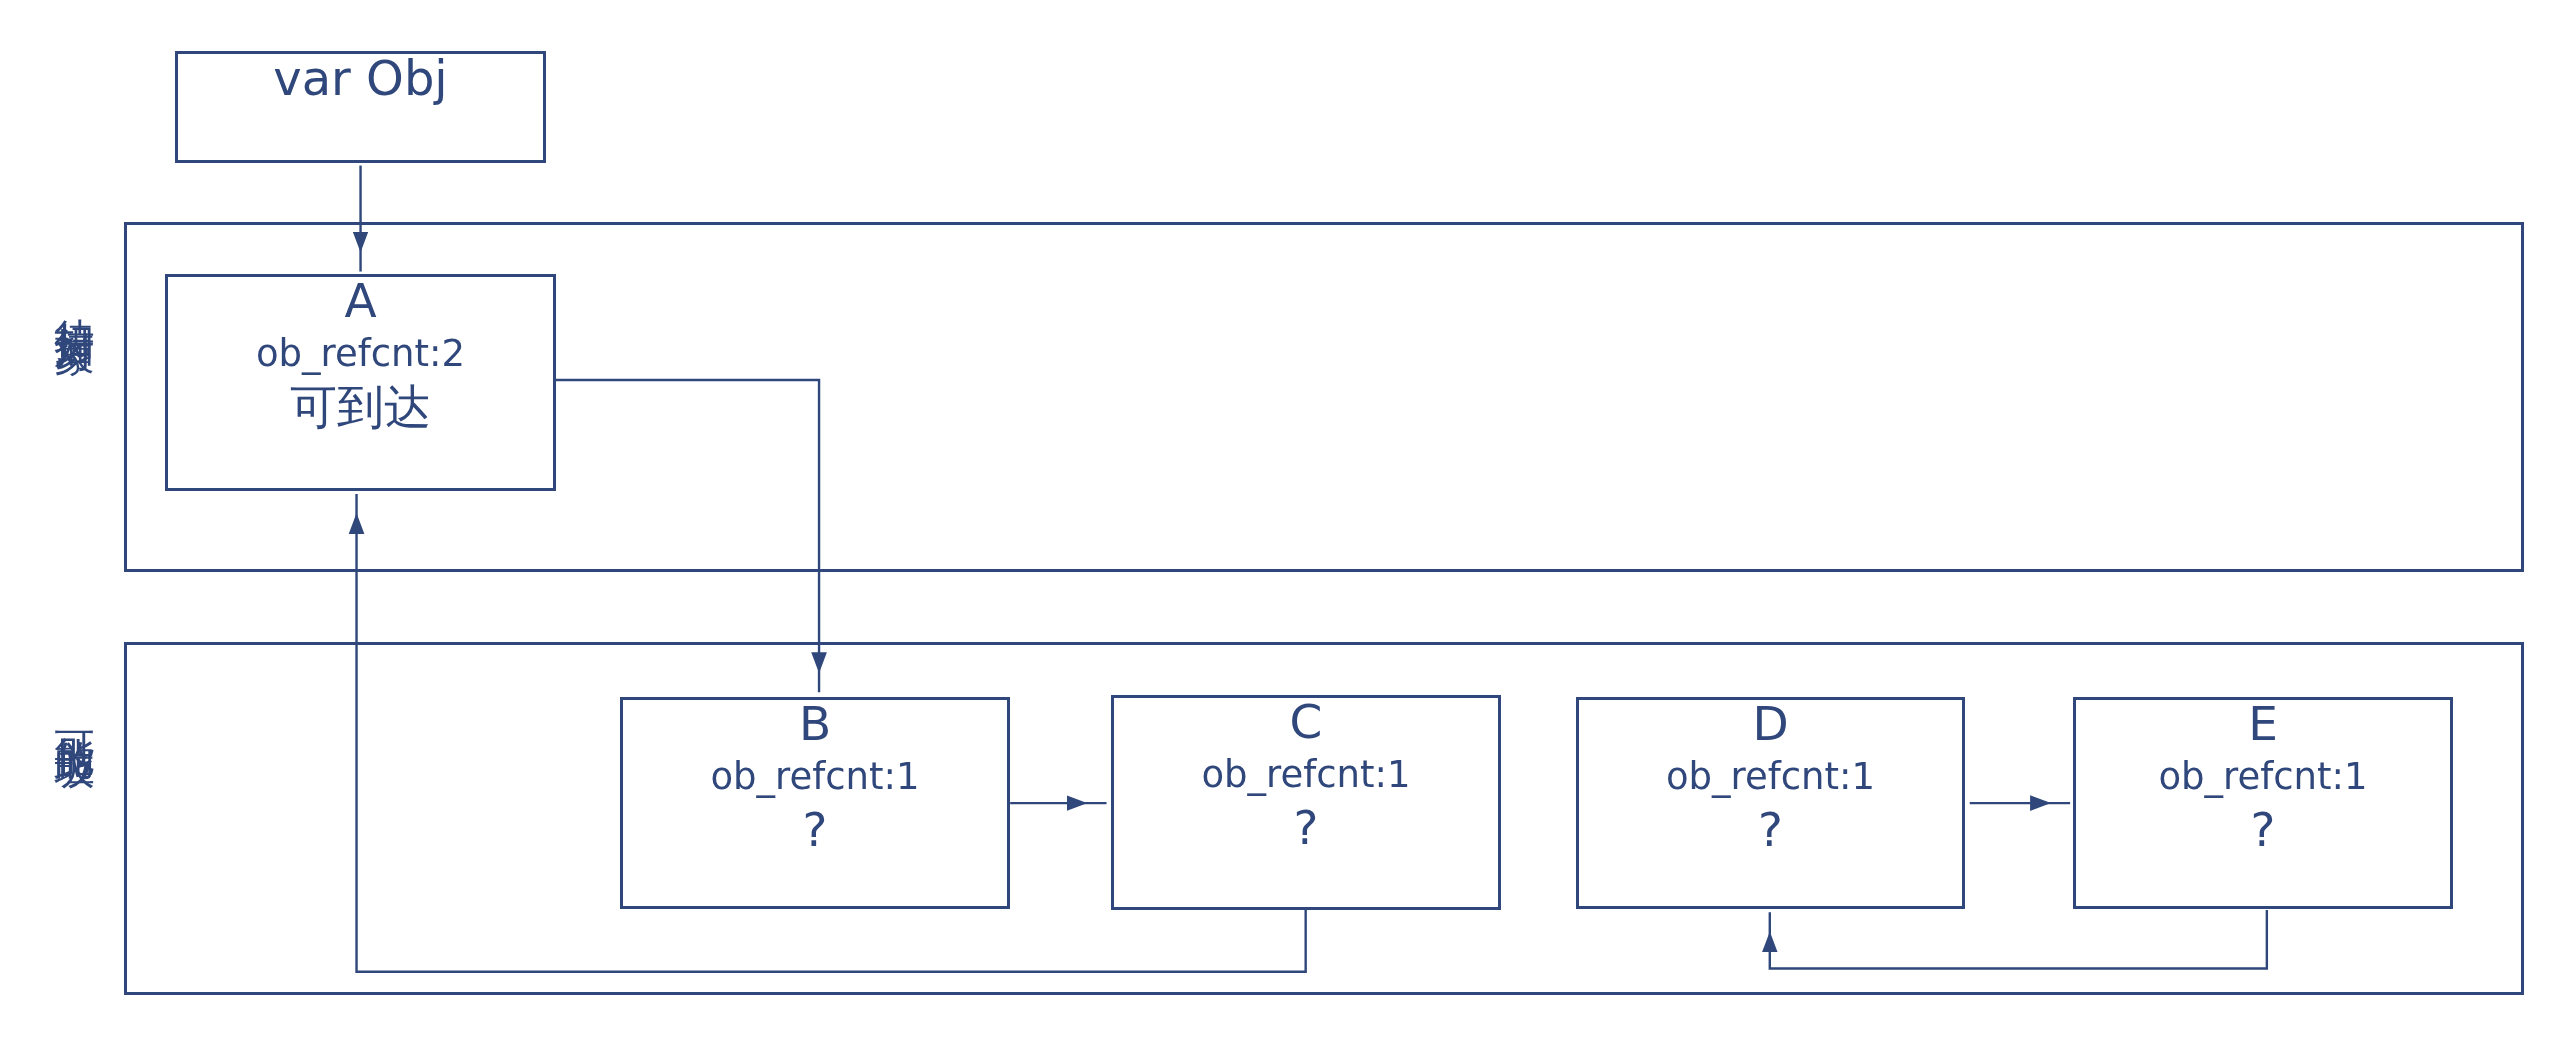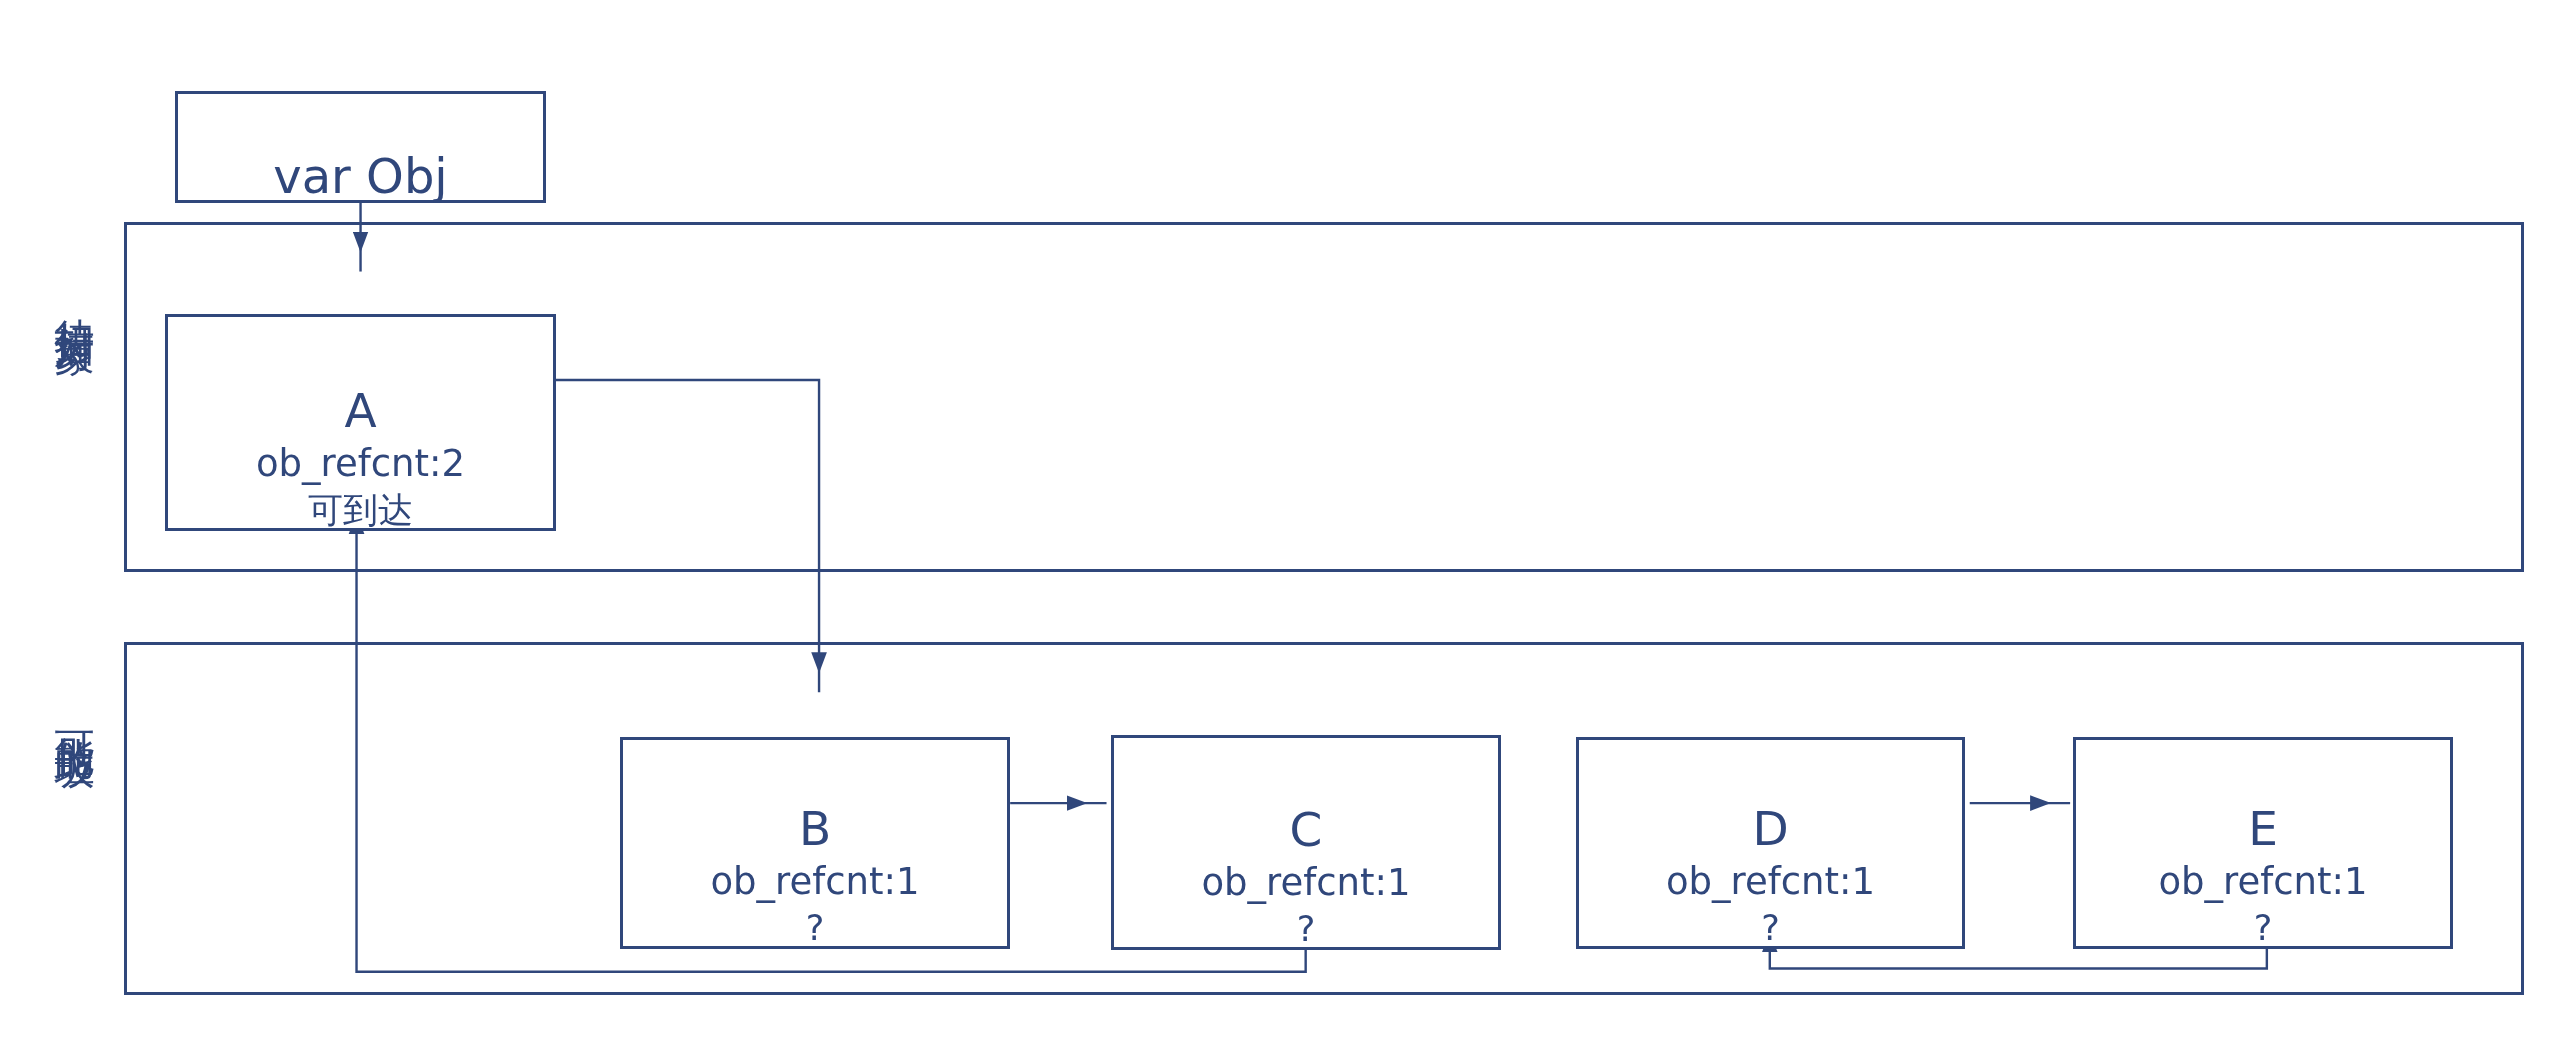--- a/index.html
+++ b/index.html
@@ -28,28 +28,27 @@
     color: var(--stroke);
     white-space: nowrap;
   }
   .node {
     position: absolute;
     border: 3.2px solid var(--stroke);
     background: #ffffff;
     display: flex;
     flex-direction: column;
     align-items: center;
-    justify-content: flex-end;
+    justify-content: flex-start;
     gap: 11.2px;
     text-align: center;
-    margin-top: 40px;
   }
   .node .title   { font-size: 47px; line-height: 1; }
   .node .refcnt  { font-size: 37px; line-height: 1; }
-  .node .status  { font-size: 35px; line-height: 1; }
+  .node .status  { font-size: 47px; line-height: 1; }
   .node.var-obj  { font-size: 48px; line-height: 1; }
   .edges-layer {
     position: absolute;
     left: 0; top: 0;
     width: 2576px;
     height: 1061px;
   }
   .edge {
     fill: none;
     stroke: var(--stroke);

